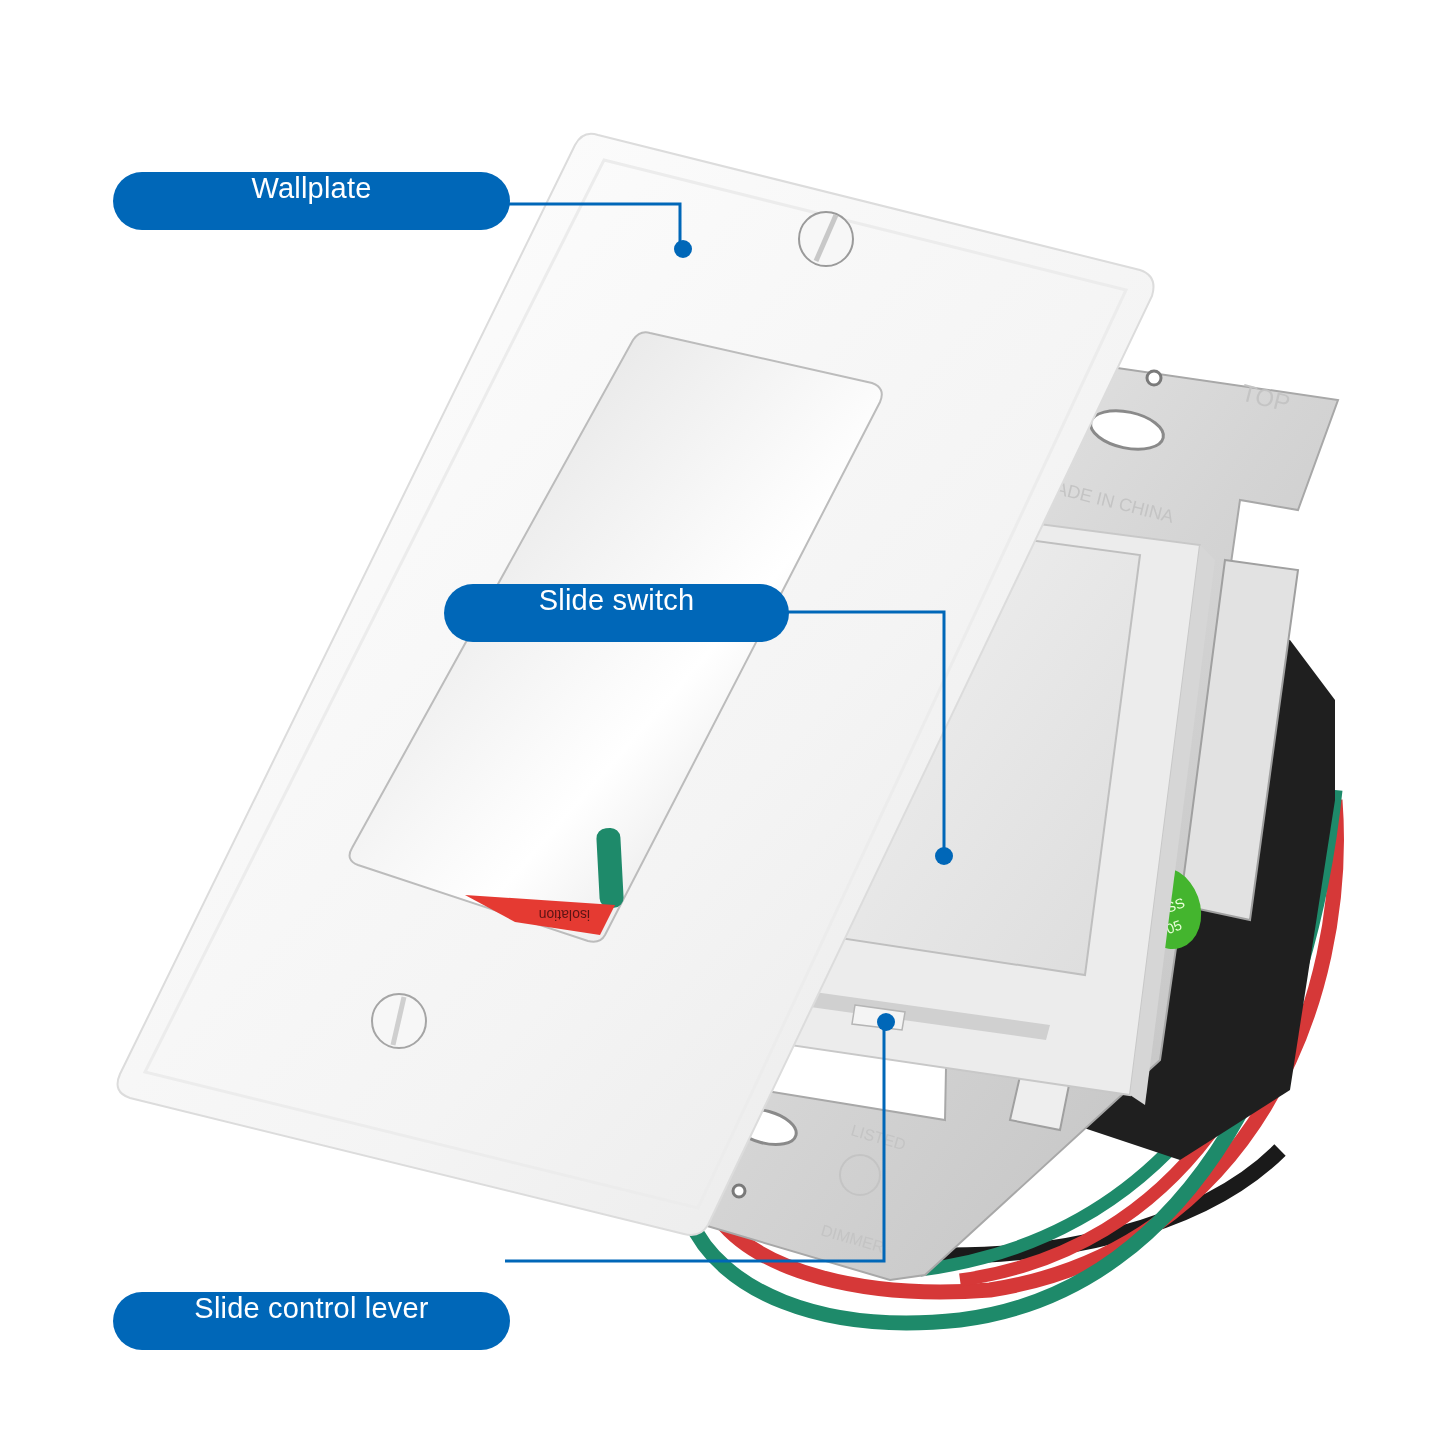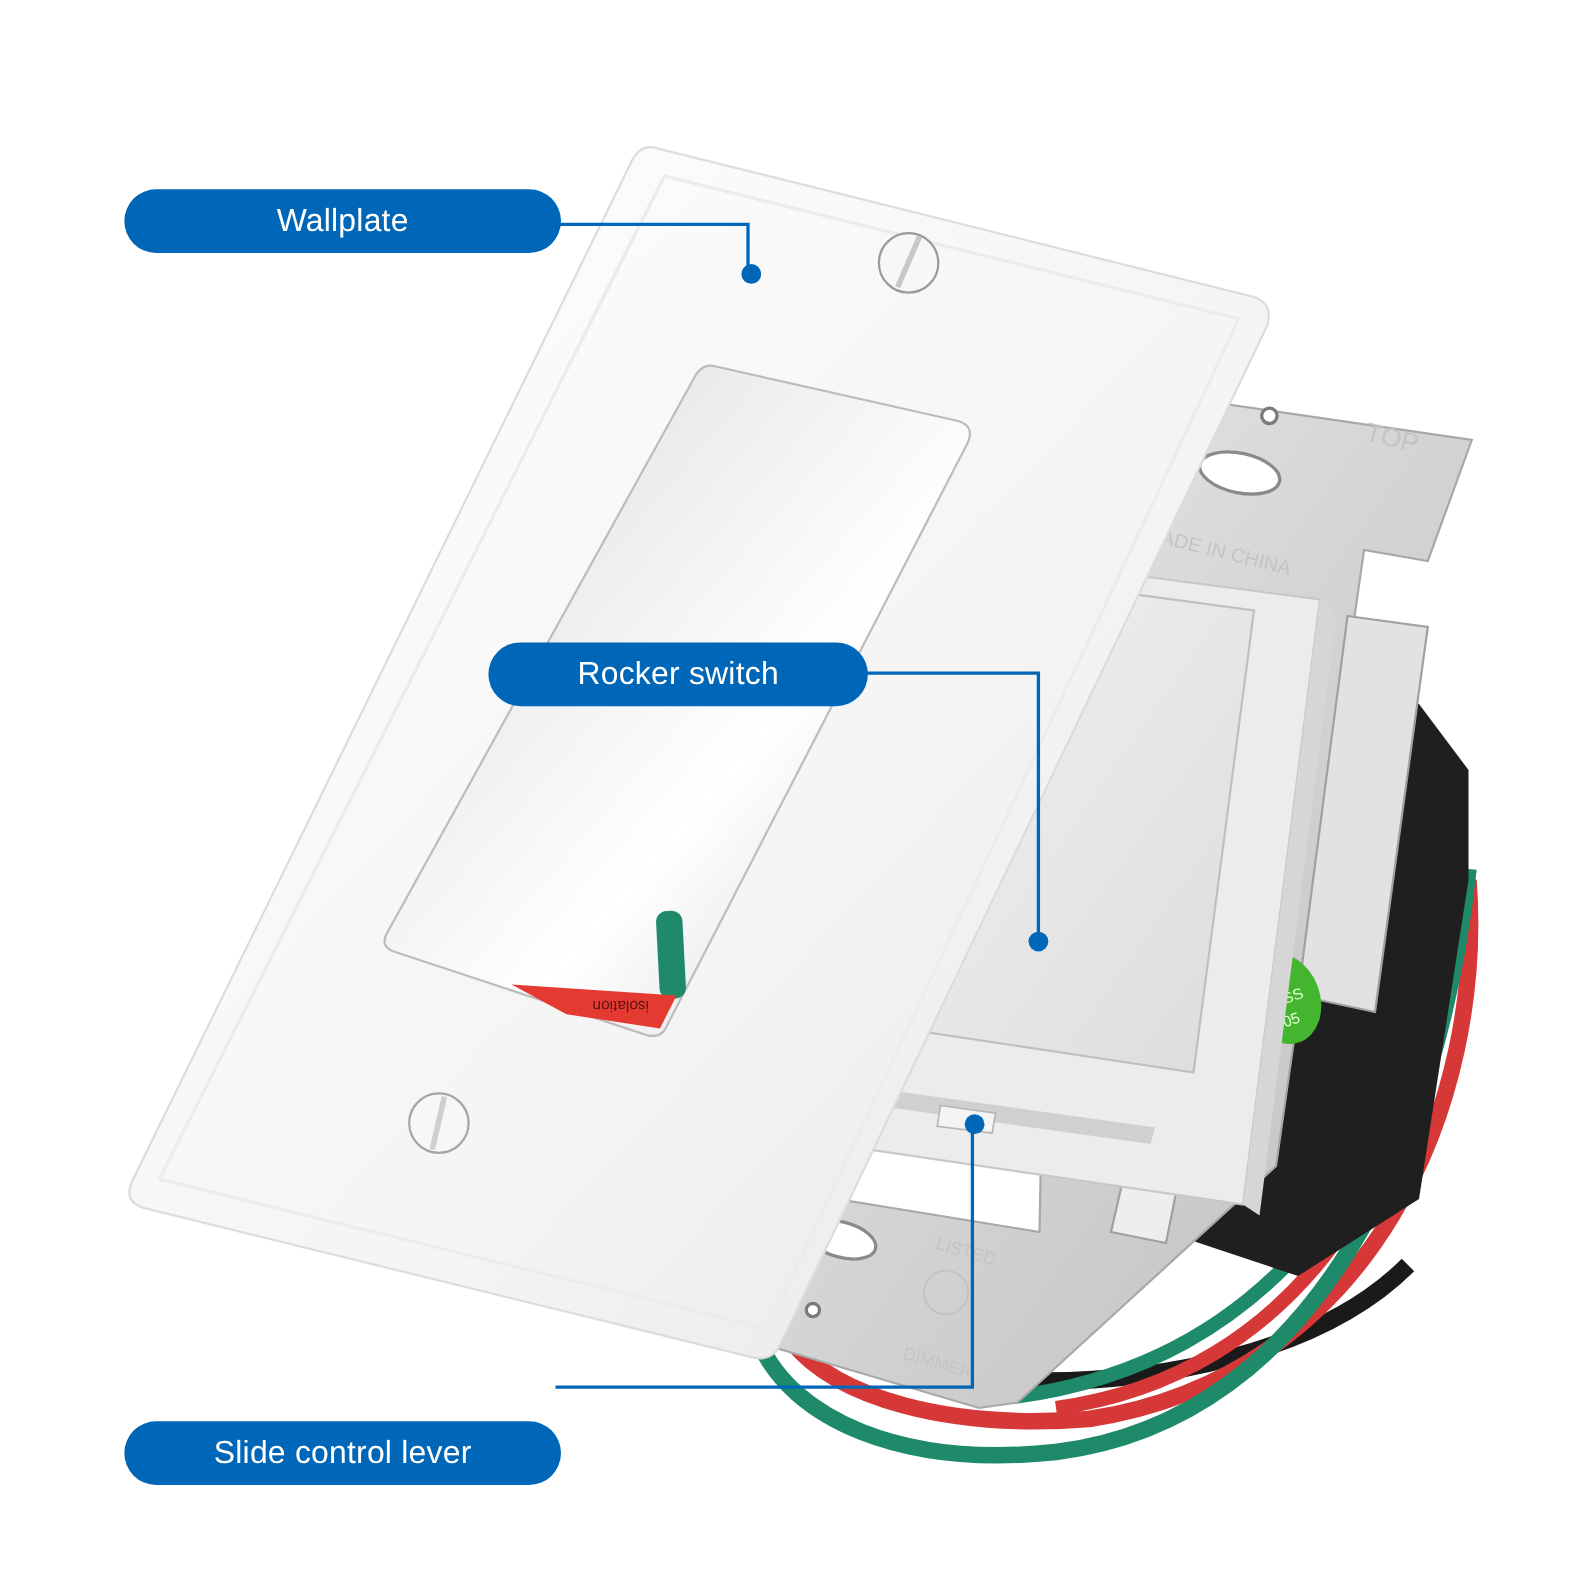--- a/index.html
+++ b/index.html
@@ -1,21 +1,21 @@
 <!DOCTYPE html>
 <html><head>
 <meta charset="utf-8">
 <style>
   html, body { margin:0; padding:0; background:#ffffff; }
   body { width:1445px; height:1445px; position:relative; overflow:hidden; font-family:"Liberation Sans", sans-serif; }
   #scene { position:absolute; left:0; top:0; width:1445px; height:1445px; }
   .callout {
     position:absolute; height:58px; border-radius:29px;
     background:#0067b8; color:#ffffff;
-    display:flex; align-items:center; justify-content:center;
+    display:flex; justify-content:center;
     font-family:"Liberation Sans", sans-serif; font-size:29px; letter-spacing:0.2px;
   }
   #callout-wallplate { left:113px; top:172px; width:397px; }
   #callout-rocker { left:444px; top:584px; width:345px; }
   #callout-slide { left:113px; top:1292px; width:397px; }
 </style>
 </head>
 <body>
 
 <svg id="scene" viewBox="0 0 1445 1445" xmlns="http://www.w3.org/2000/svg">
@@ -111,17 +111,17 @@
   </g>
   <circle cx="683" cy="249" r="9" fill="#0067b8"></circle>
   <circle cx="944" cy="856" r="9" fill="#0067b8"></circle>
   <circle cx="886" cy="1022" r="9" fill="#0067b8"></circle>
 </svg>
 
 <div class="callout" id="callout-wallplate">
   <span>Wallplate</span>
 </div>
 <div class="callout" id="callout-rocker">
-  <span>Rocker switch</span>
+  <span>Slide switch</span>
 </div>
 <div class="callout" id="callout-slide">
   <span>Slide control lever</span>
 </div>
 
 </body></html>

